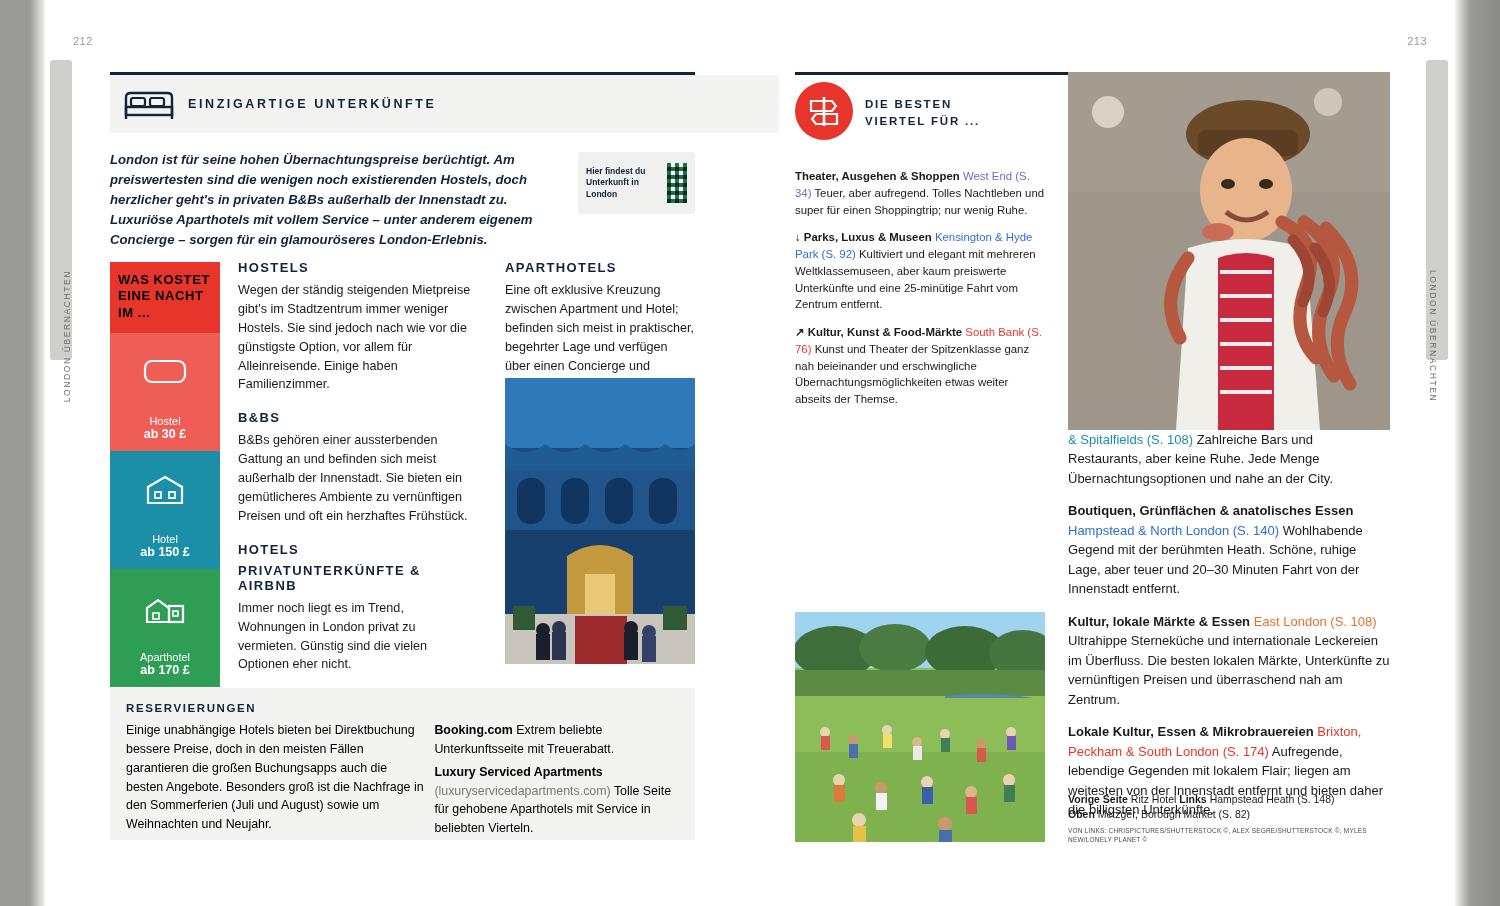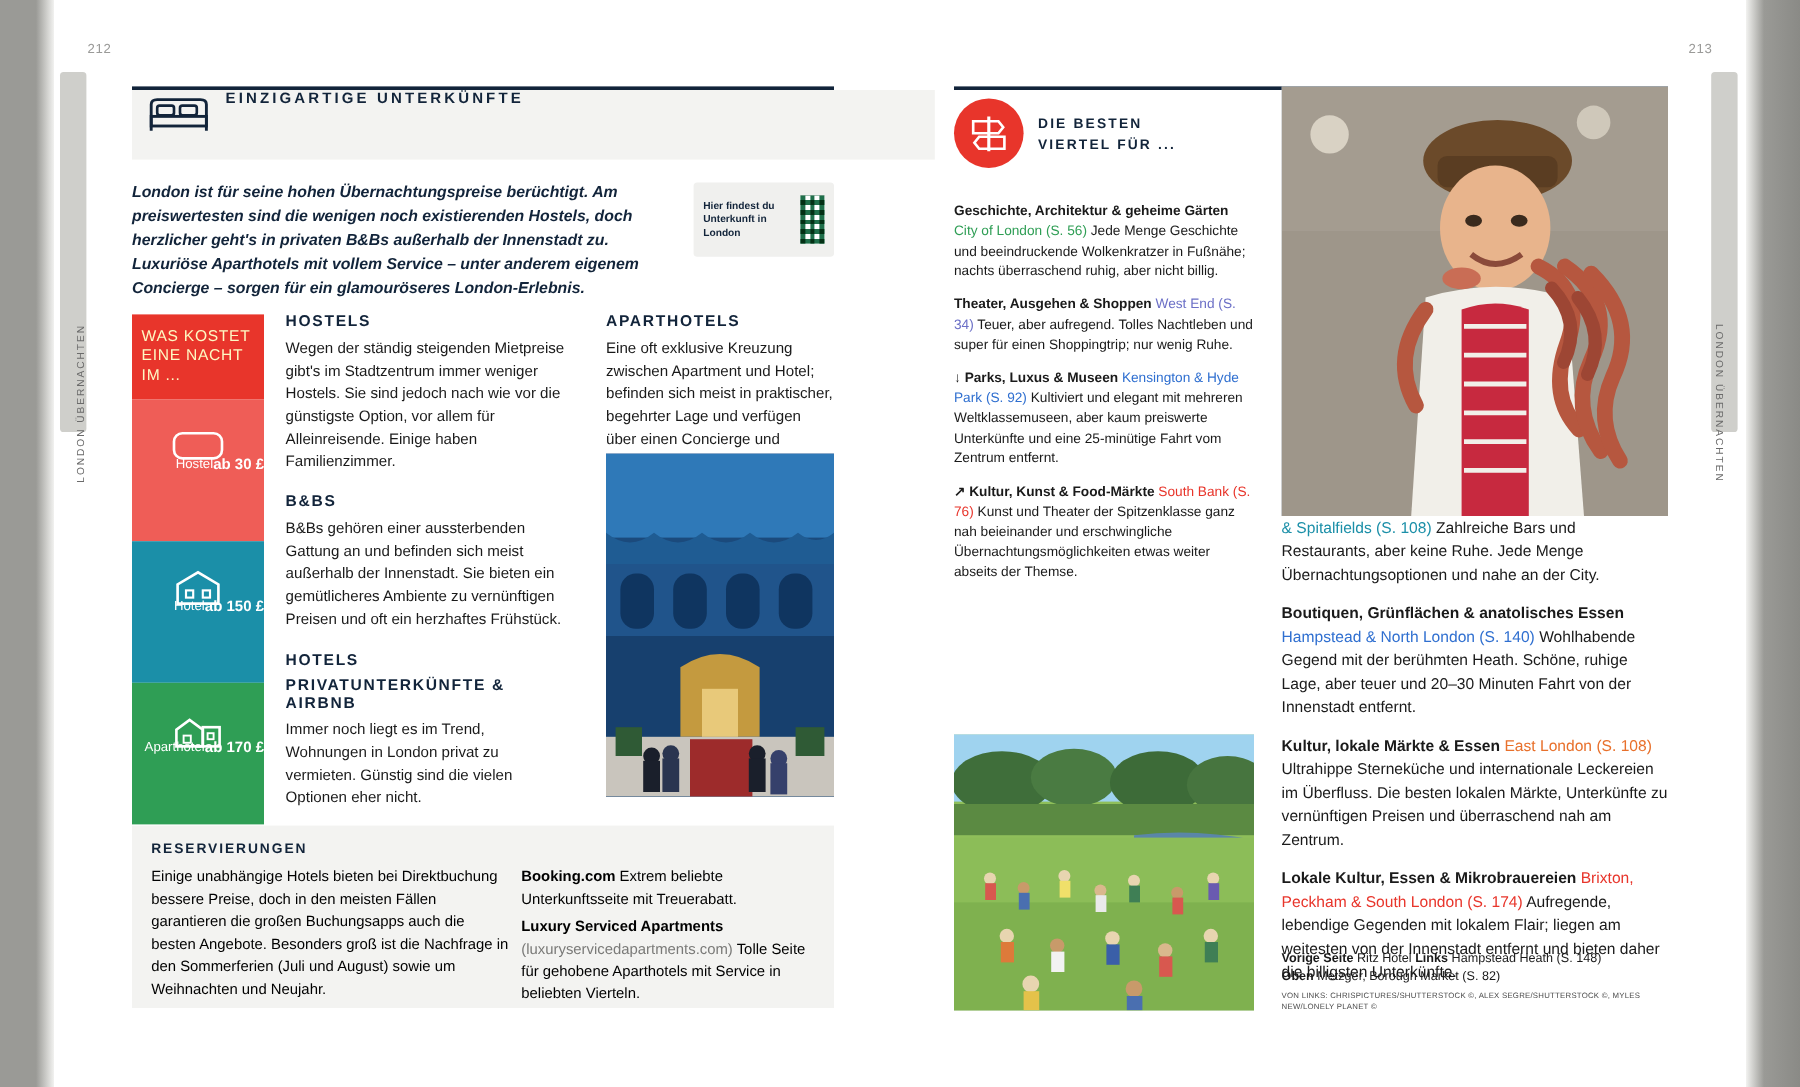--- a/index.html
+++ b/index.html
@@ -39,21 +39,21 @@
   }
   .vert-l { left:62px; top:270px; transform:rotate(180deg); }
   .vert-r { right:62px; top:270px; }
 
   
   .rule-top {
     position:absolute; left:110px; top:72px; width:585px; height:3px; background:#12243a;
   }
   .hdr-band {
     position:absolute; left:110px; top:75px; width:669px; height:58px;
-    background:#f3f3f1; display:flex; align-items:flex-start;
+    background:#f3f3f1; display:flex; align-items:center;
   }
   .hdr-icon { margin-left:12px; width:54px; height:38px; position:relative; }
   .hdr-title {
     font-size:12.5px; font-weight:bold; letter-spacing:2.6px; color:#12243a;
     margin-left:12px;
   }
   .intro {
     position:absolute; left:110px; top:150px; width:440px;
     font-size:13.2px; line-height:1.52; font-style:italic; font-weight:bold;
     color:#12243a;
@@ -67,24 +67,24 @@
     background:
       repeating-linear-gradient(90deg,#1f6f4a 0 4px,#fff 4px 8px),
       repeating-linear-gradient(0deg,#1f6f4a 0 4px,#fff 4px 8px);
     background-blend-mode:multiply;
   }
 
   .price-col {
     position:absolute; left:110px; top:262px; width:110px;
   }
   .price-head {
-    background:#e8352b; color:#fef9c3; font-weight:normal; font-size:13px;
+    background:#e8352b; color:#000000; font-weight:bold; font-size:13px;
     line-height:1.25; padding:10px 8px 12px; letter-spacing:0.6px;
   }
-  .price-cell { height:118px; position:relative; display:flex; flex-direction:row;
+  .price-cell { height:118px; position:relative; display:flex; flex-direction:column;
     align-items:center; justify-content:flex-end; padding-bottom:10px; color:#fff; }
   .pc-red { background:#ef5d57; }
   .pc-blue { background:#1b8fa8; }
   .pc-green { background:#2f9e55; }
   .price-cell .ico { position:absolute; top:22px; left:50%; transform:translateX(-50%); }
   .price-cell .lbl { font-size:11px; }
   .price-cell .amt { font-size:12.5px; font-weight:bold; }
 
   .col-a { position:absolute; left:238px; top:260px; width:235px; }
   .col-b { position:absolute; left:505px; top:260px; width:190px; }
@@ -283,24 +283,20 @@
     <svg width="34" height="36" viewBox="0 0 34 36">
       <line x1="17" y1="4" x2="17" y2="33" stroke="#fff" stroke-width="2.6"></line>
       <path d="M4 8 L25 8 L29 13 L25 18 L4 18 Z" fill="none" stroke="#fff" stroke-width="2.2"></path>
       <path d="M30 21 L9 21 L5 26 L9 31 L30 31 Z" fill="none" stroke="#fff" stroke-width="2.2"></path>
     </svg>
   </div>
   <div class="besten-title" style="white-space:pre-line">DIE BESTEN
 VIERTEL FÜR ...</div>
 
   <div class="r-col1">
-    <p>
-      <span class="b">Geschichte, Architektur &amp; geheime Gärten</span>
-      <span class="lnk-green">City of London (S. 56)</span><span> Jede Menge Geschichte und beeindruckende Wolkenkratzer in Fußnähe; nachts überraschend ruhig, aber nicht billig.</span>
-    </p>
     <p>
       <span class="b">Theater, Ausgehen &amp; Shoppen</span>
       <span class="lnk-purple">West End (S. 34)</span><span> Teuer, aber aufregend. Tolles Nachtleben und super für einen Shoppingtrip; nur wenig Ruhe.</span>
     </p>
     <p>
       <span class="b">↓ Parks, Luxus &amp; Museen</span>
       <span class="lnk-blue">Kensington &amp; Hyde Park (S. 92)</span><span> Kultiviert und elegant mit mehreren Weltklassemuseen, aber kaum preiswerte Unterkünfte und eine 25-minütige Fahrt vom Zentrum entfernt.</span>
     </p>
     <p>
       <span class="b">↗ Kultur, Kunst &amp; Food-Märkte</span>

